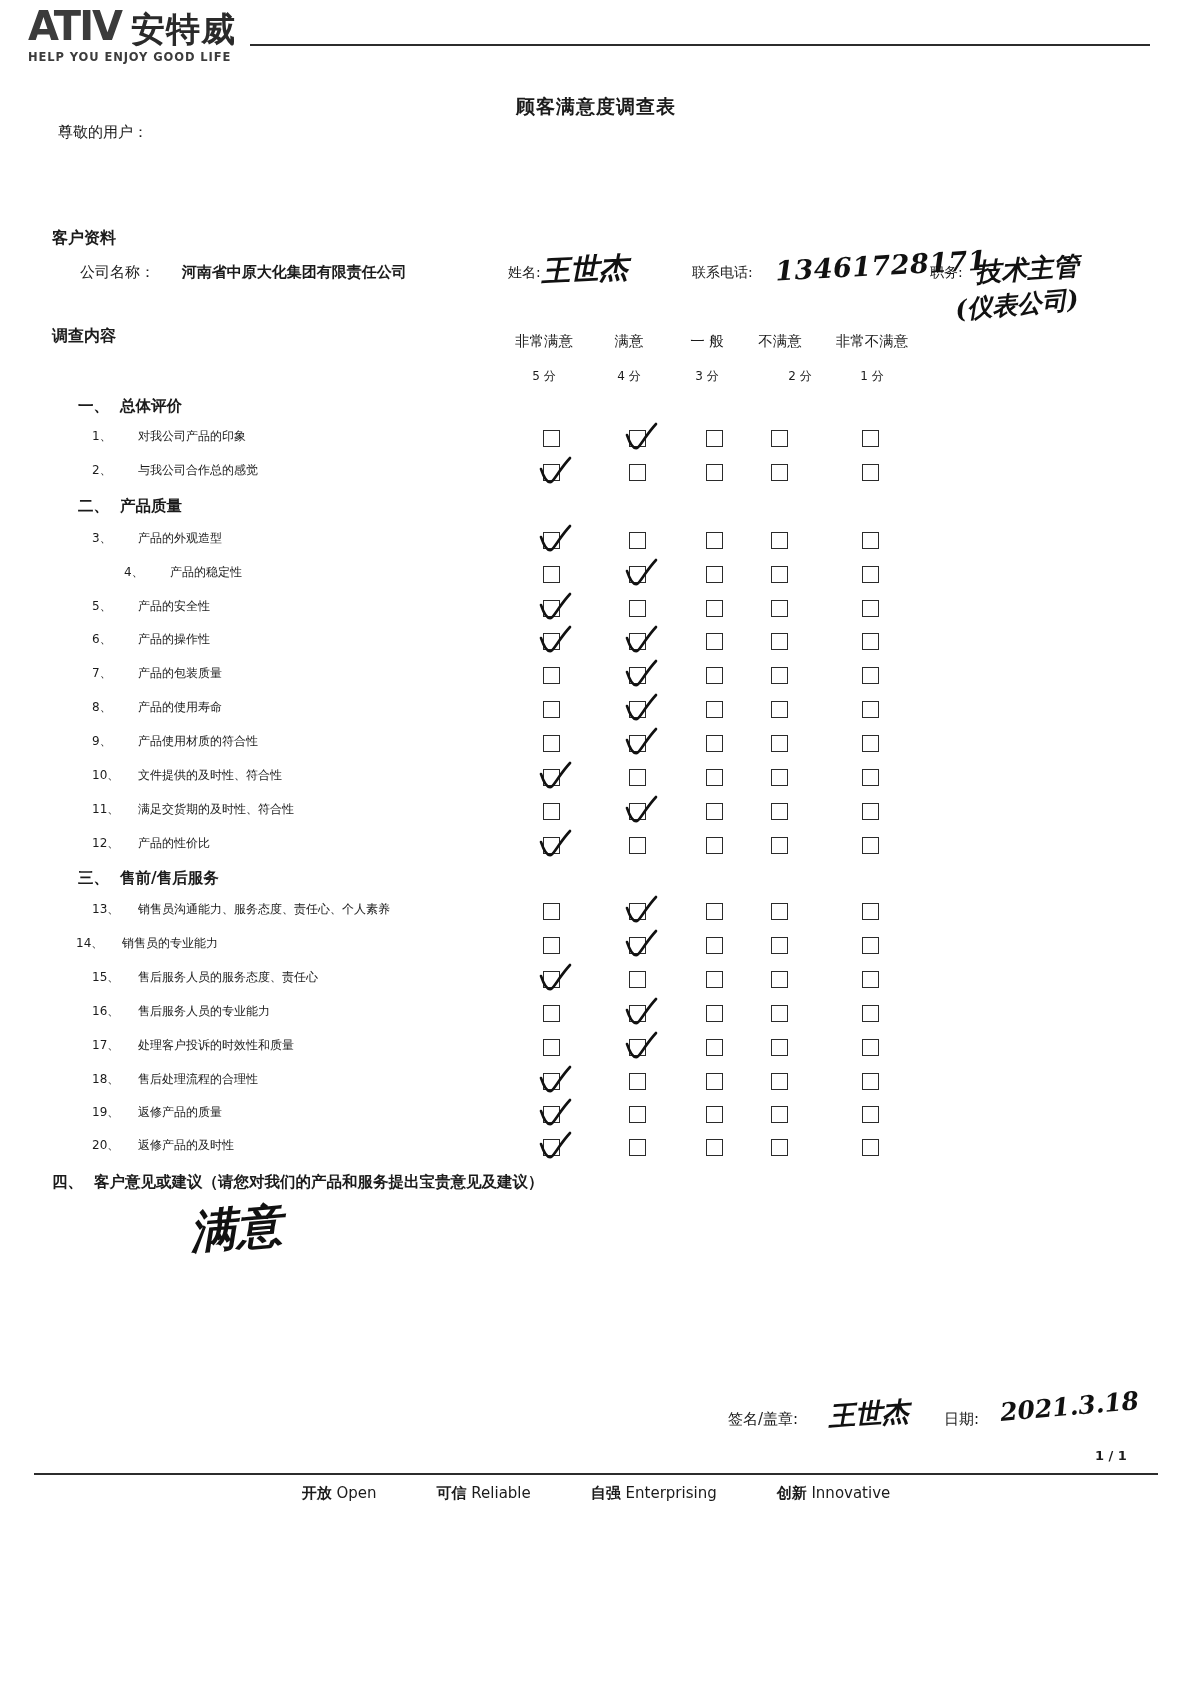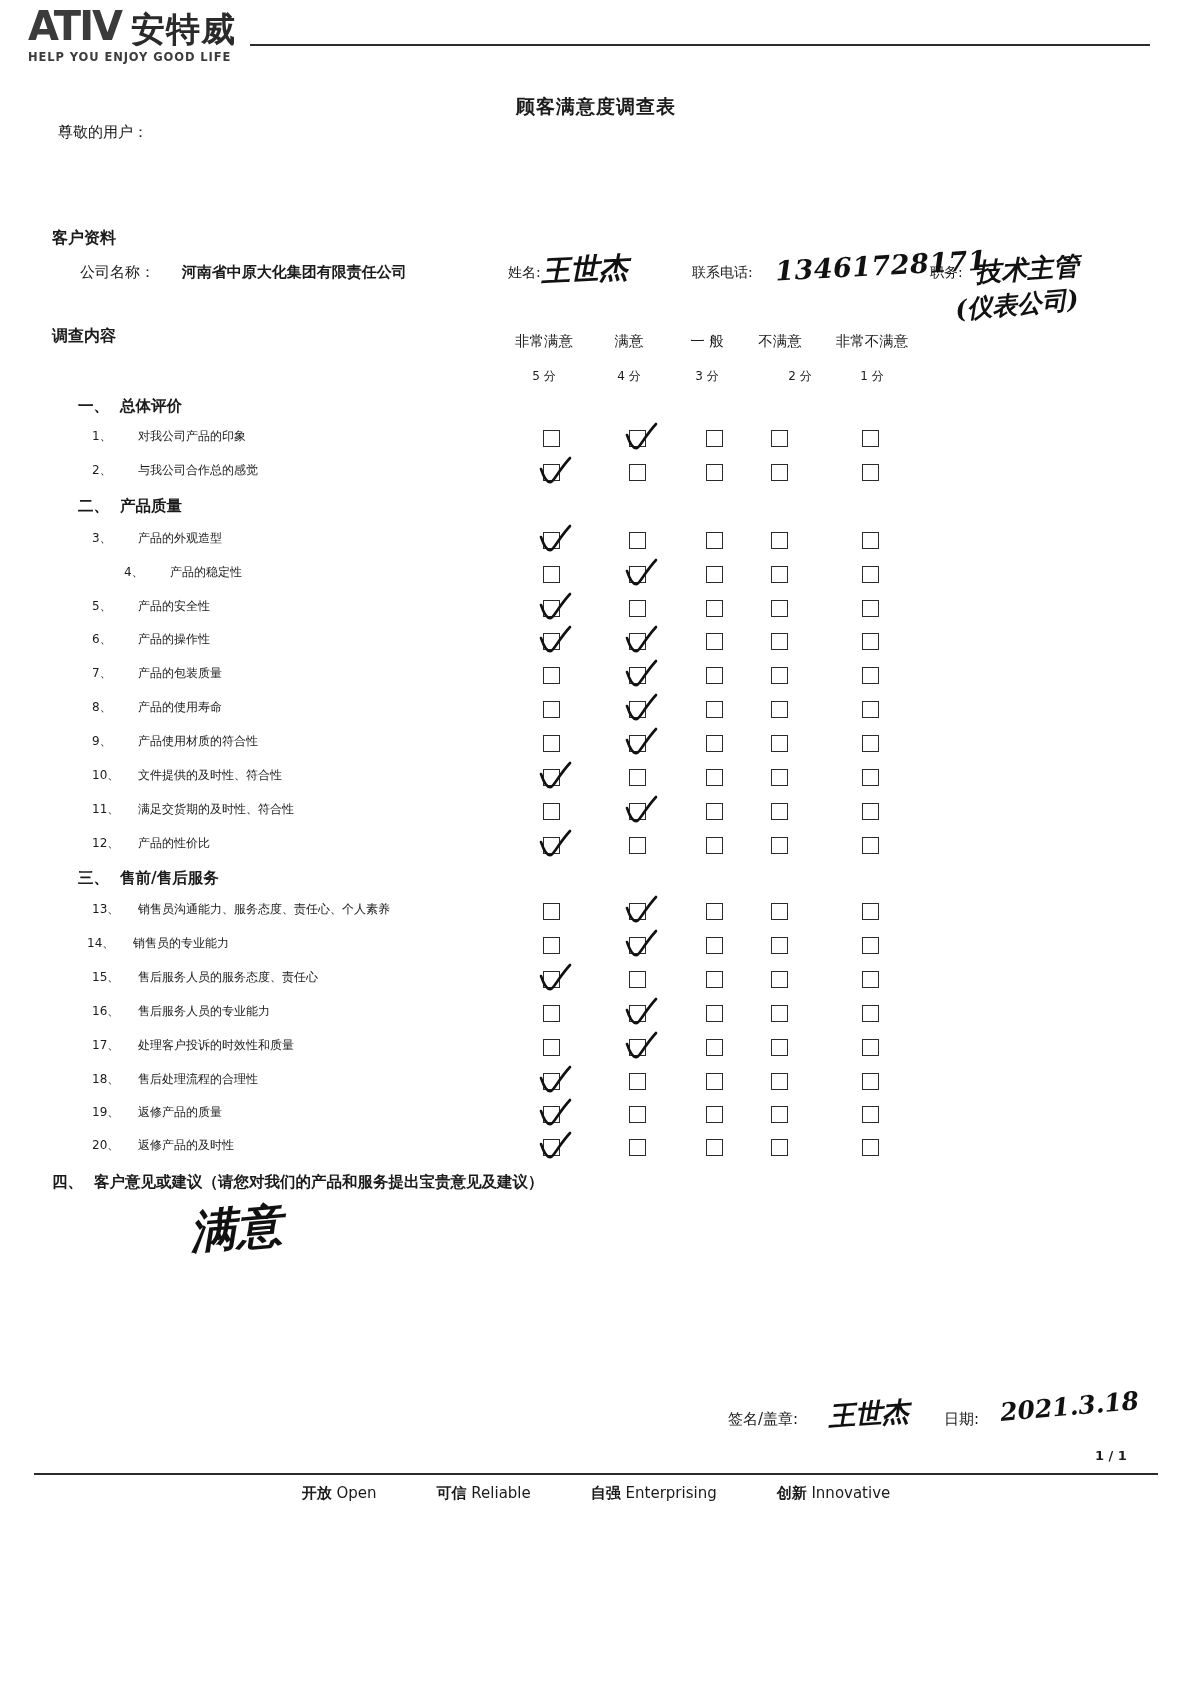--- a/index.html
+++ b/index.html
@@ -274,21 +274,21 @@
       <div class="cb" style="left: 543px; top: 903px;"></div>
       <div class="cb" style="left: 629px; top: 903px;"></div>
       <div class="tick" style="left: 625px; top: 895px;">
         <svg width="34" height="30" viewBox="0 0 34 30">
           <path d="M2 13 C5 22, 8 27, 12 26 C15 25, 20 14, 31 2" stroke="#111" stroke-width="2.6" fill="none" stroke-linecap="round"></path>
         </svg>
       </div>
       <div class="cb" style="left: 706px; top: 903px;"></div>
       <div class="cb" style="left: 771px; top: 903px;"></div>
       <div class="cb" style="left: 862px; top: 903px;"></div>
-      <div class="q" style="left: 87px; top: 935px;"><span class="qnum">14、</span><span>销售员的专业能力</span></div>
+      <div class="q" style="left: 76px; top: 935px;"><span class="qnum">14、</span><span>销售员的专业能力</span></div>
       <div class="cb" style="left: 543px; top: 937px;"></div>
       <div class="cb" style="left: 629px; top: 937px;"></div>
       <div class="tick" style="left: 625px; top: 929px;">
         <svg width="34" height="30" viewBox="0 0 34 30">
           <path d="M2 13 C5 22, 8 27, 12 26 C15 25, 20 14, 31 2" stroke="#111" stroke-width="2.6" fill="none" stroke-linecap="round"></path>
         </svg>
       </div>
       <div class="cb" style="left: 706px; top: 937px;"></div>
       <div class="cb" style="left: 771px; top: 937px;"></div>
       <div class="cb" style="left: 862px; top: 937px;"></div>

